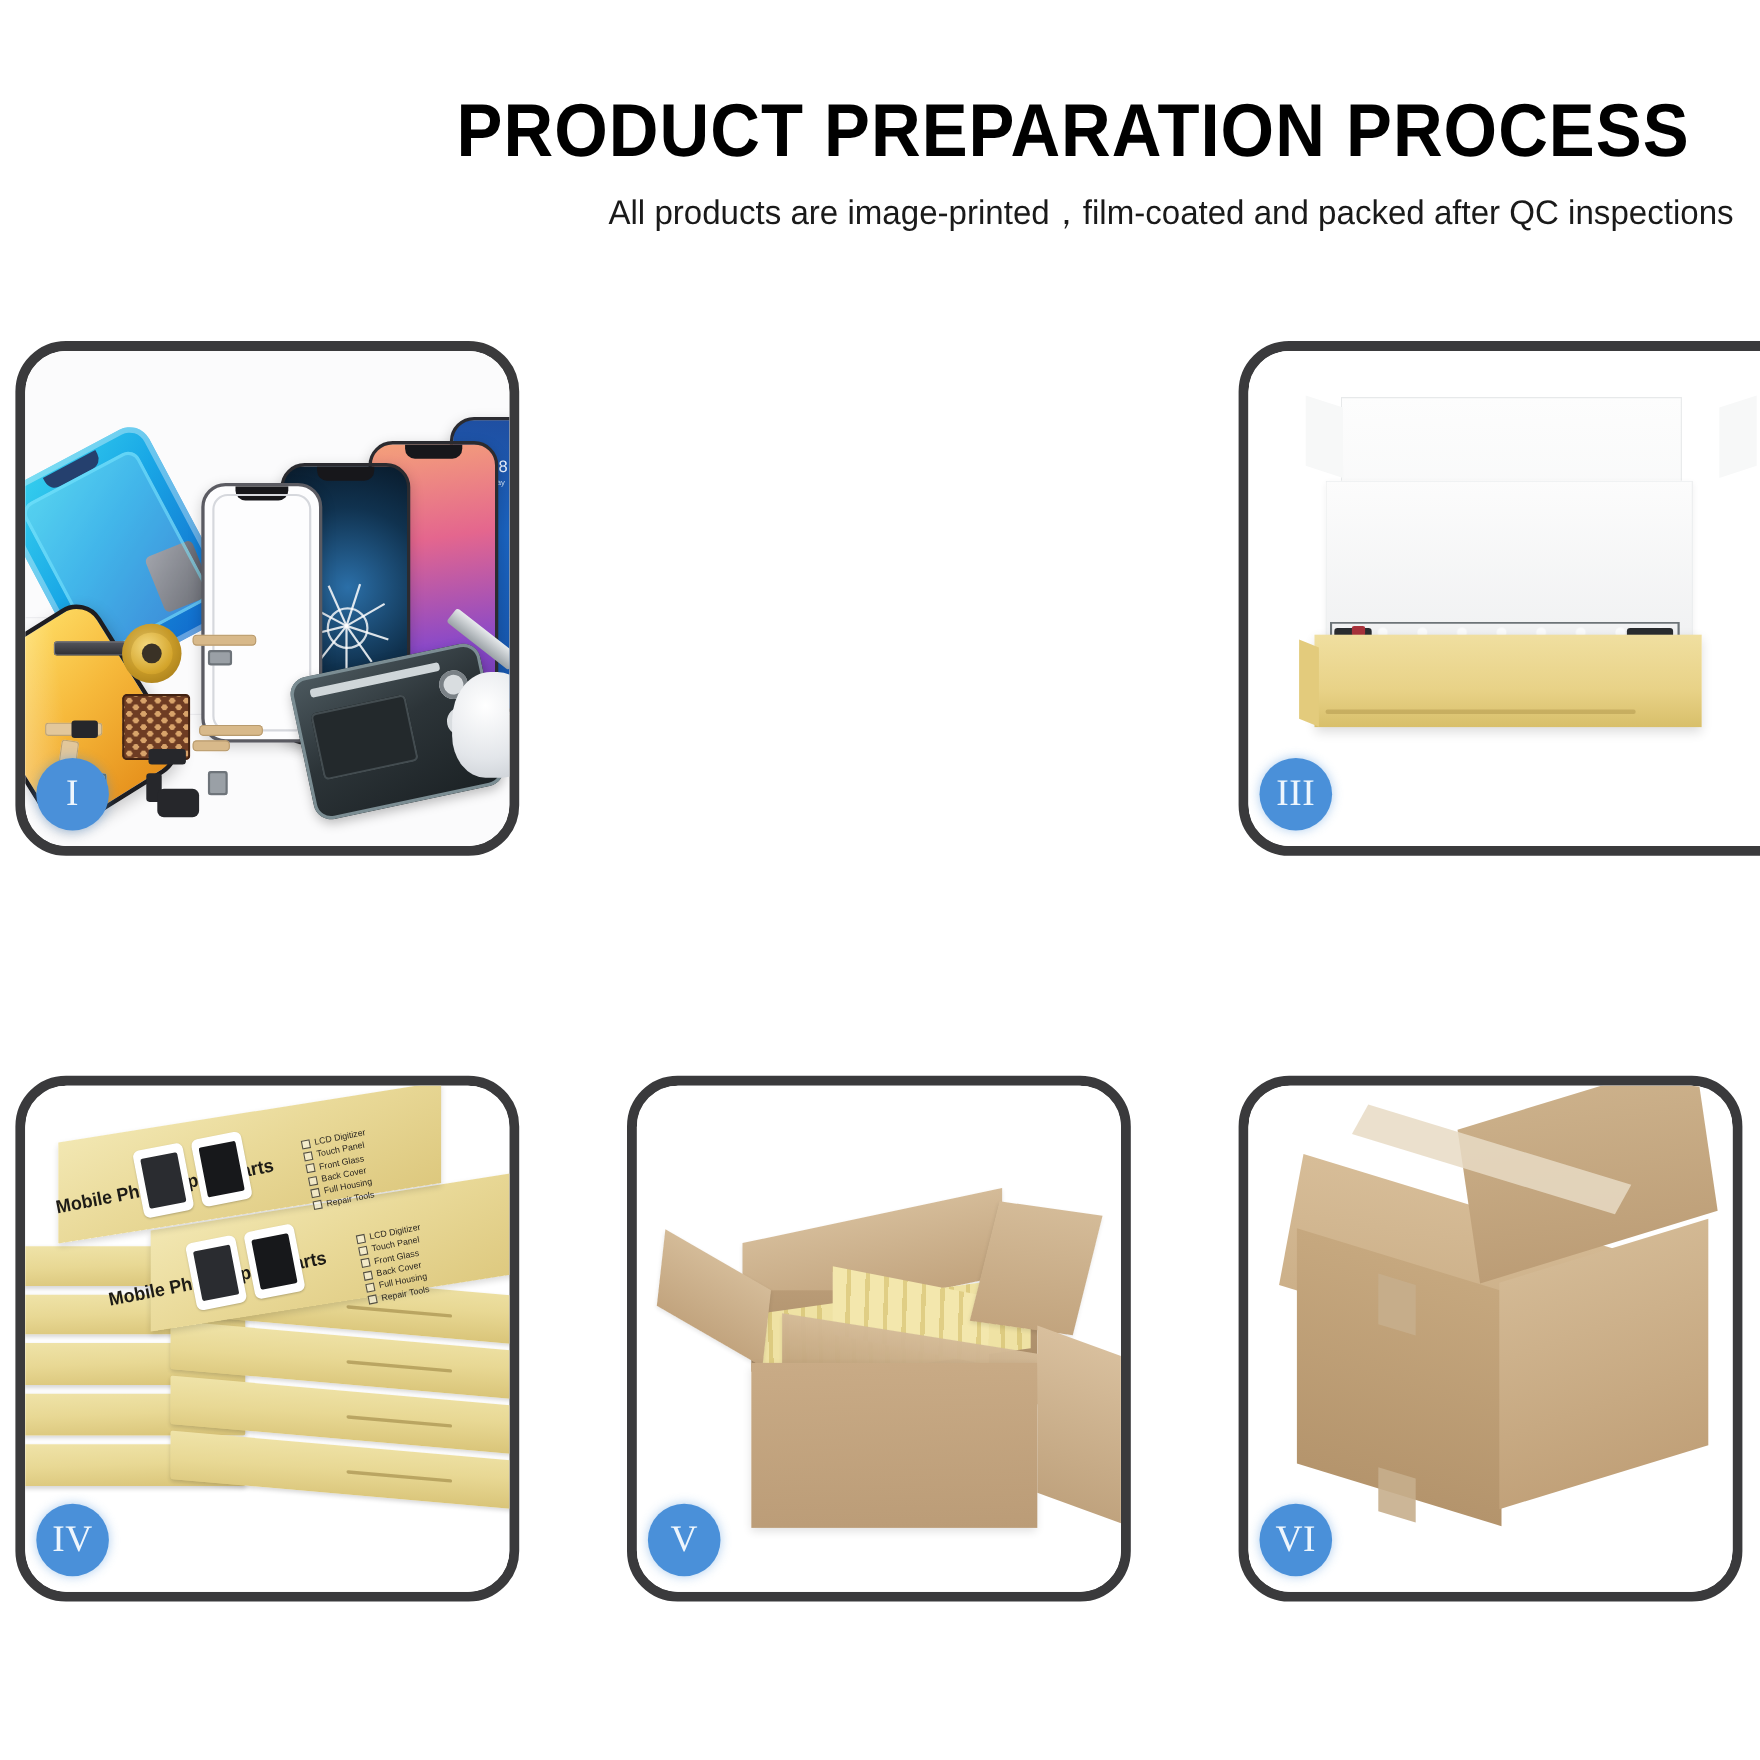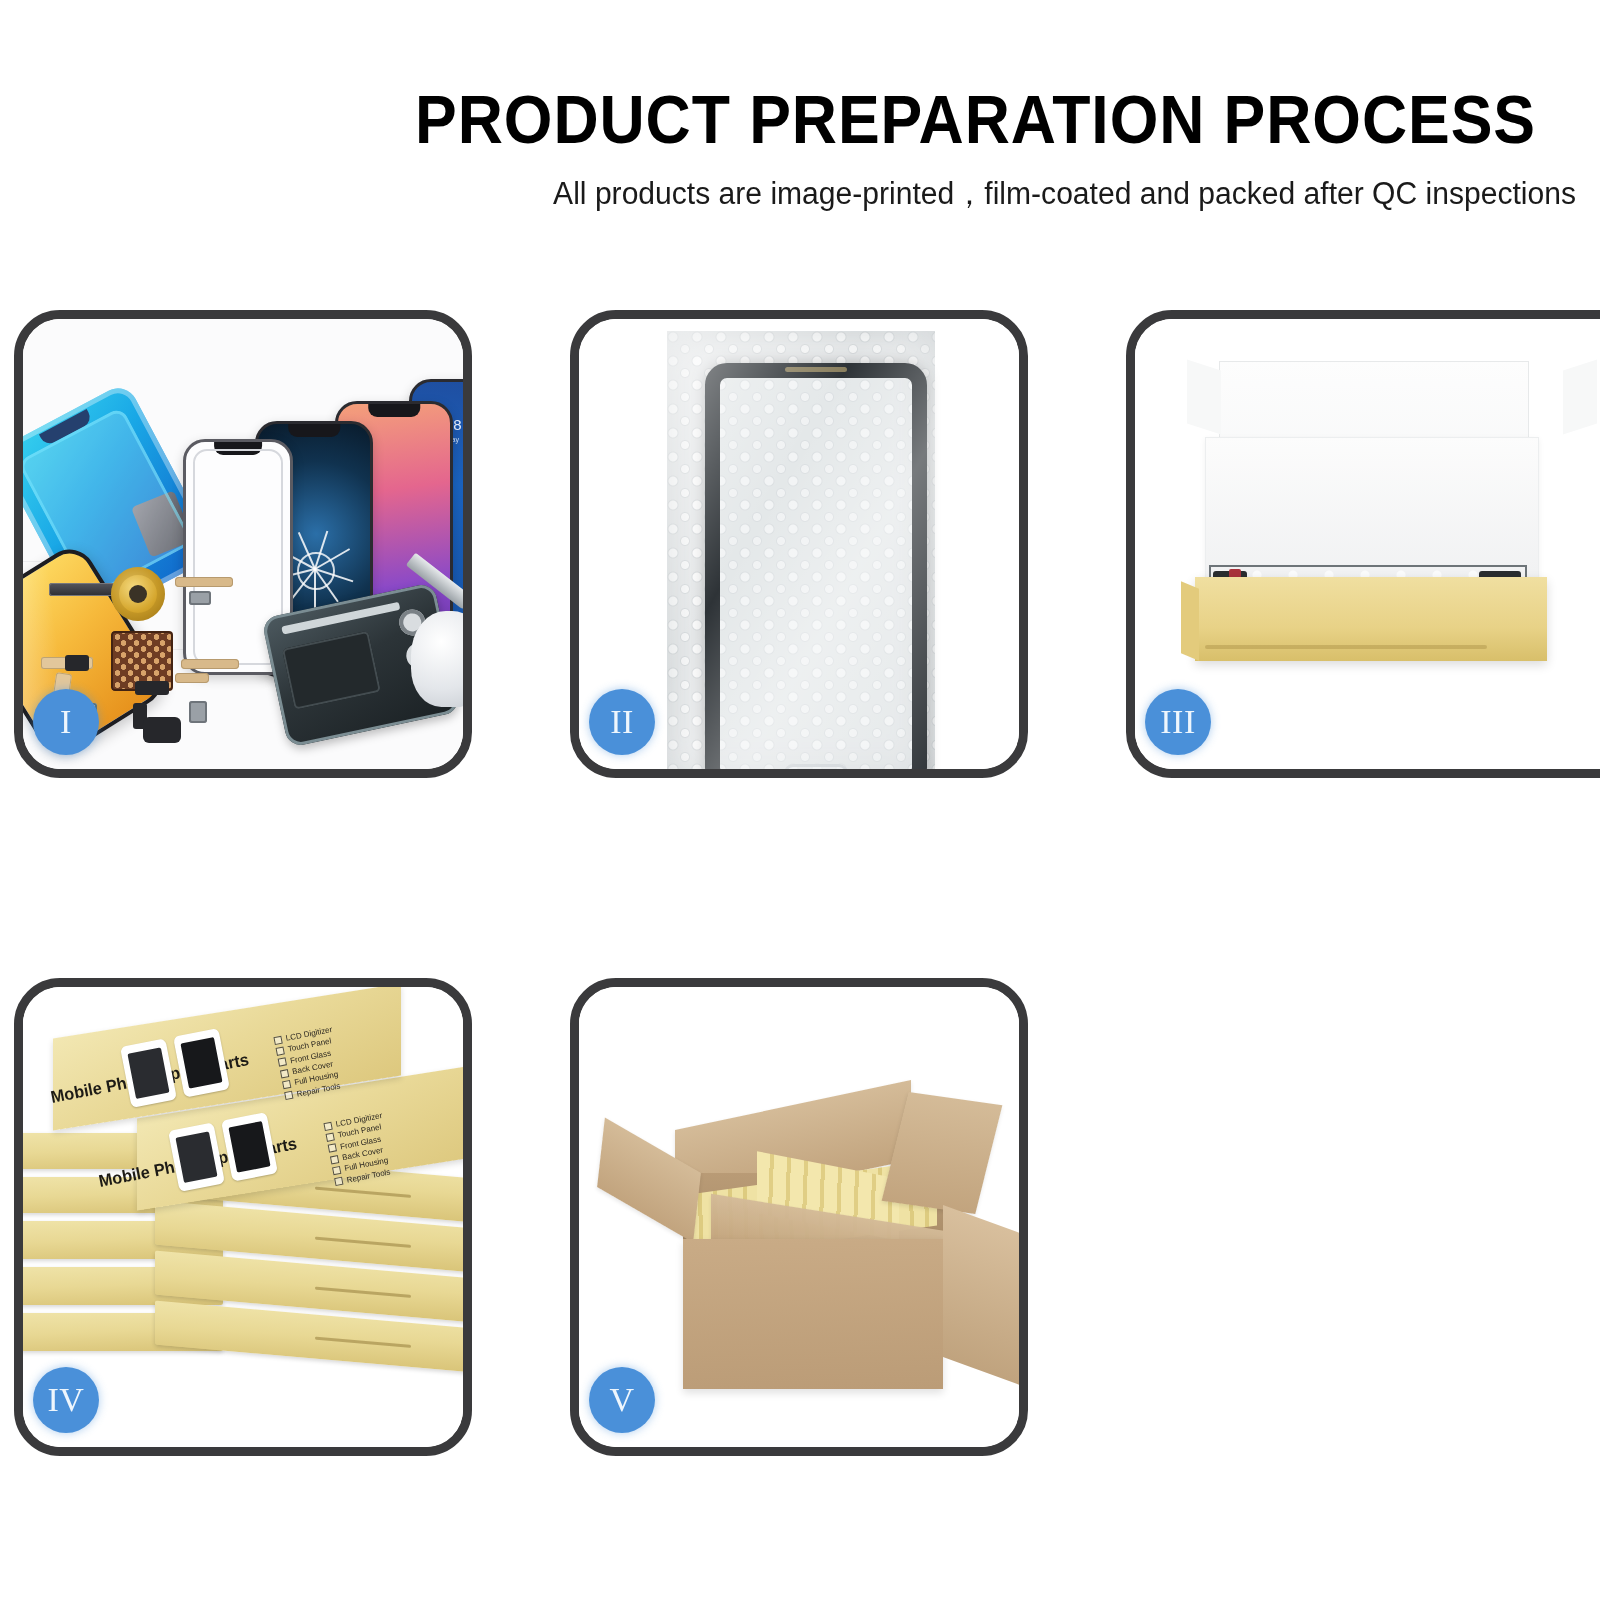--- a/index.html
+++ b/index.html
@@ -561,36 +561,20 @@
           <div class="glove"></div>
           <div class="screwdrv"></div>
         </div>
       </div>
     </div>
     <div class="badge">
       <span>I</span>
     </div>
   </div>
 
-  <div class="panel p2">
-    <div class="panel-clip">
-      <div class="scene2">
-        <div class="bubblewrap">
-          <div class="glasspanel">
-            <div class="speaker"></div>
-            <div class="home"></div>
-          </div>
-          <div class="bubble-sheen"></div>
-        </div>
-      </div>
-    </div>
-    <div class="badge">
-      <span>II</span>
-    </div>
-  </div>
 
   <div class="panel p3">
     <div class="panel-clip">
       <div class="scene3">
         <div class="lid-back"></div>
         <div class="lid-tab"></div>
         <div class="lid-tab r"></div>
         <div class="lid-front"></div>
         <div class="screen-in-box">
           <div class="endcap"></div>
@@ -727,14 +711,31 @@
         <div class="carton-body">
           <div class="rightface"></div>
         </div>
       </div>
     </div>
     <div class="badge">
       <span>V</span>
     </div>
   </div>
 
+  <div class="panel p6">
+    <div class="panel-clip">
+      <div class="scene6">
+        <div class="plastic-sheet"></div>
+        <div class="sealed-top"></div>
+        <div class="sealed-top2"></div>
+        <div class="tape t-top"></div>
+        <div class="sealed-front"></div>
+        <div class="sealed-side"></div>
+        <div class="tape t-edge"></div>
+        <div class="tape t-bottom"></div>
+      </div>
+    </div>
+    <div class="badge">
+      <span>VI</span>
+    </div>
+  </div>
 
 </div>
 
 </body></html>

